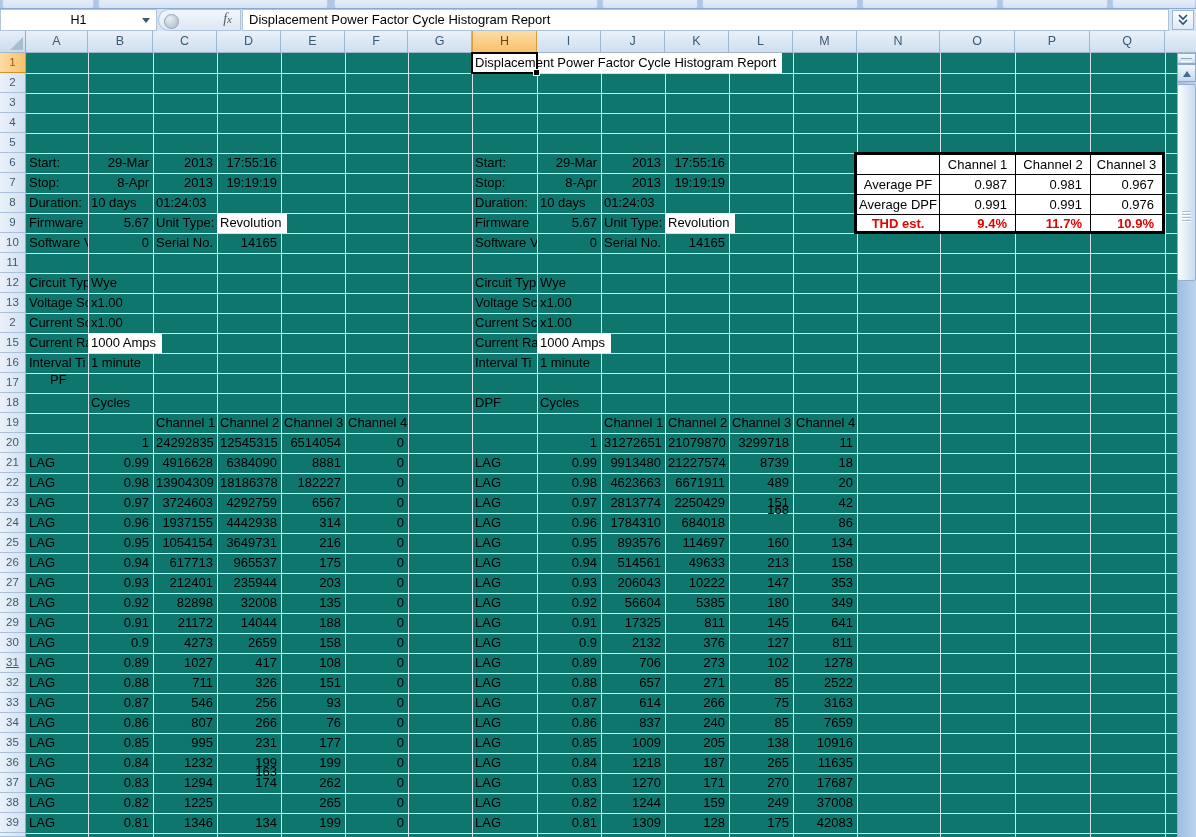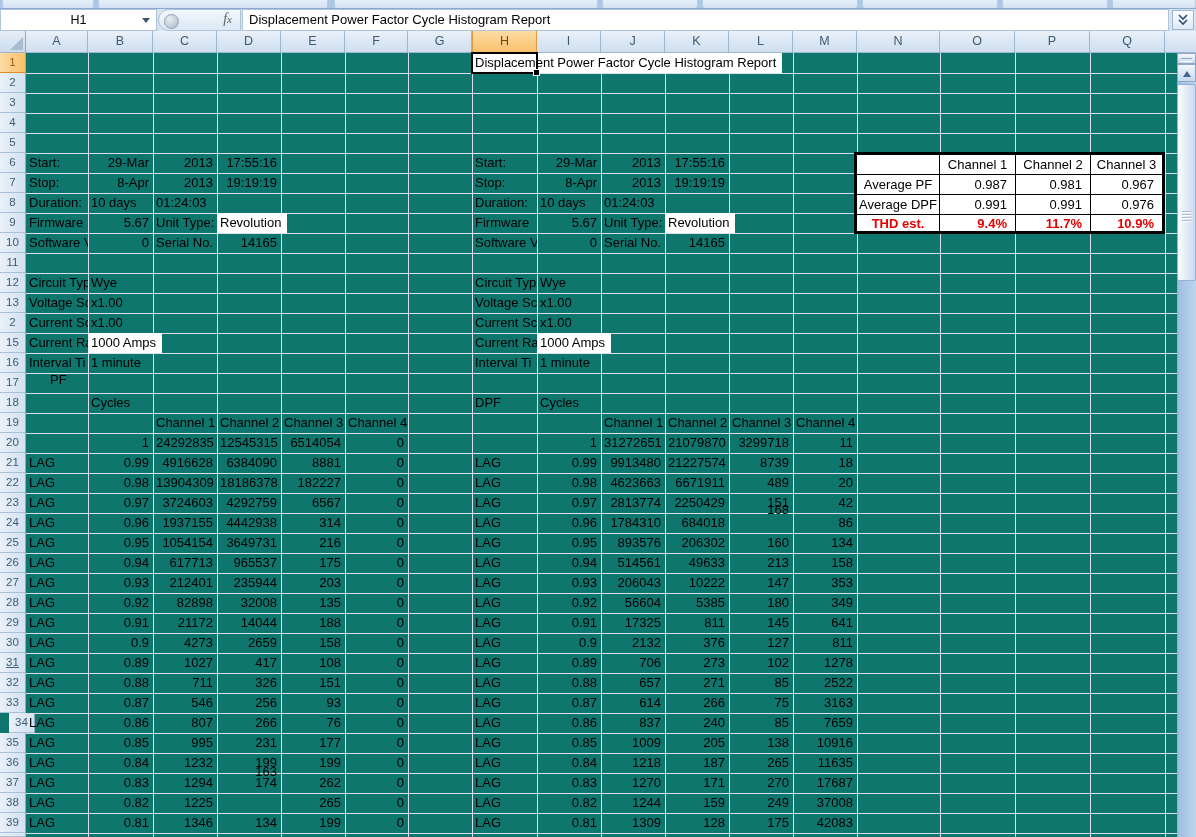--- a/index.html
+++ b/index.html
@@ -177,21 +177,21 @@
       <div class="rowhdr" style="top: 513px;">24</div>
       <div class="rowhdr" style="top: 533px;">25</div>
       <div class="rowhdr" style="top: 553px;">26</div>
       <div class="rowhdr" style="top: 573px;">27</div>
       <div class="rowhdr" style="top: 593px;">28</div>
       <div class="rowhdr" style="top: 613px;">29</div>
       <div class="rowhdr" style="top: 633px;">30</div>
       <div class="rowhdr" style="top: 653px; text-decoration: underline;">31</div>
       <div class="rowhdr" style="top: 673px;">32</div>
       <div class="rowhdr" style="top: 693px;">33</div>
-      <div class="rowhdr" style="top: 713px; margin-left: 9px;">34</div>
+      <div class="rowhdr" style="top: 713px;">34</div>
       <div class="rowhdr" style="top: 733px;">35</div>
       <div class="rowhdr" style="top: 753px;">36</div>
       <div class="rowhdr" style="top: 773px;">37</div>
       <div class="rowhdr" style="top: 793px;">38</div>
       <div class="rowhdr" style="top: 813px;">39</div>
       <div class="rowhdr" style="top: 833px; height: 4px; line-height: 4px; overflow: hidden;"></div>
       <div class="gl-v" style="left: 88px; top: 53px; width: 1px; height: 784px;"></div>
       <div class="gl-v" style="left: 153px; top: 53px; width: 1px; height: 784px;"></div>
       <div class="gl-v" style="left: 217px; top: 53px; width: 1px; height: 784px;"></div>
       <div class="gl-v" style="left: 281px; top: 53px; width: 1px; height: 784px;"></div>
@@ -462,21 +462,21 @@
       <div class="cell r" style="left: 793px; top: 493px; width: 64px;">42</div>
       <div class="cell" style="left: 472px; top: 513px; width: 65px;">LAG</div>
       <div class="cell r" style="left: 537px; top: 513px; width: 64px;">0.96</div>
       <div class="cell r" style="left: 601px; top: 513px; width: 64px;">1784310</div>
       <div class="cell r" style="left: 665px; top: 513px; width: 64px;">684018</div>
       <div class="cell r" style="left: 729px; top: 500px; width: 64px;">168</div>
       <div class="cell r" style="left: 793px; top: 513px; width: 64px;">86</div>
       <div class="cell" style="left: 472px; top: 533px; width: 65px;">LAG</div>
       <div class="cell r" style="left: 537px; top: 533px; width: 64px;">0.95</div>
       <div class="cell r" style="left: 601px; top: 533px; width: 64px;">893576</div>
-      <div class="cell r" style="left: 665px; top: 533px; width: 64px;">206302</div>
+      <div class="cell r" style="left: 665px; top: 533px; width: 64px;">114697</div>
       <div class="cell r" style="left: 729px; top: 533px; width: 64px;">160</div>
       <div class="cell r" style="left: 793px; top: 533px; width: 64px;">134</div>
       <div class="cell" style="left: 472px; top: 553px; width: 65px;">LAG</div>
       <div class="cell r" style="left: 537px; top: 553px; width: 64px;">0.94</div>
       <div class="cell r" style="left: 601px; top: 553px; width: 64px;">514561</div>
       <div class="cell r" style="left: 665px; top: 553px; width: 64px;">49633</div>
       <div class="cell r" style="left: 729px; top: 553px; width: 64px;">213</div>
       <div class="cell r" style="left: 793px; top: 553px; width: 64px;">158</div>
       <div class="cell" style="left: 472px; top: 573px; width: 65px;">LAG</div>
       <div class="cell r" style="left: 537px; top: 573px; width: 64px;">0.93</div>

